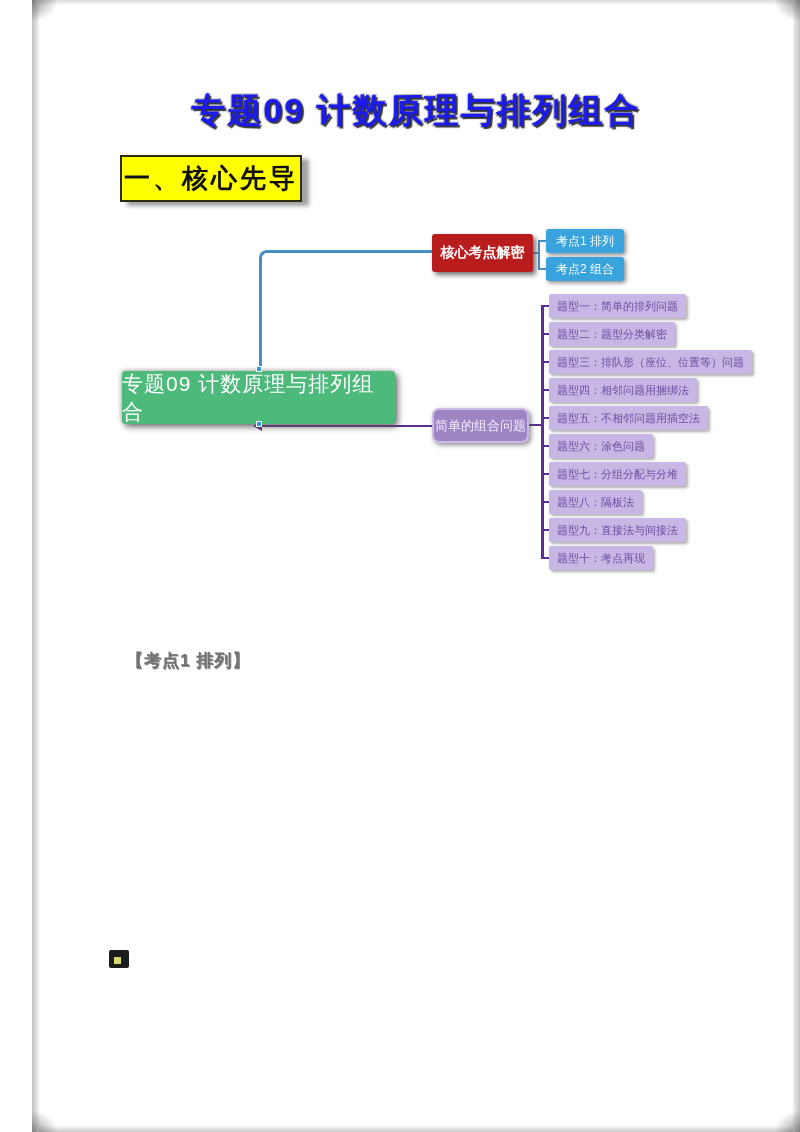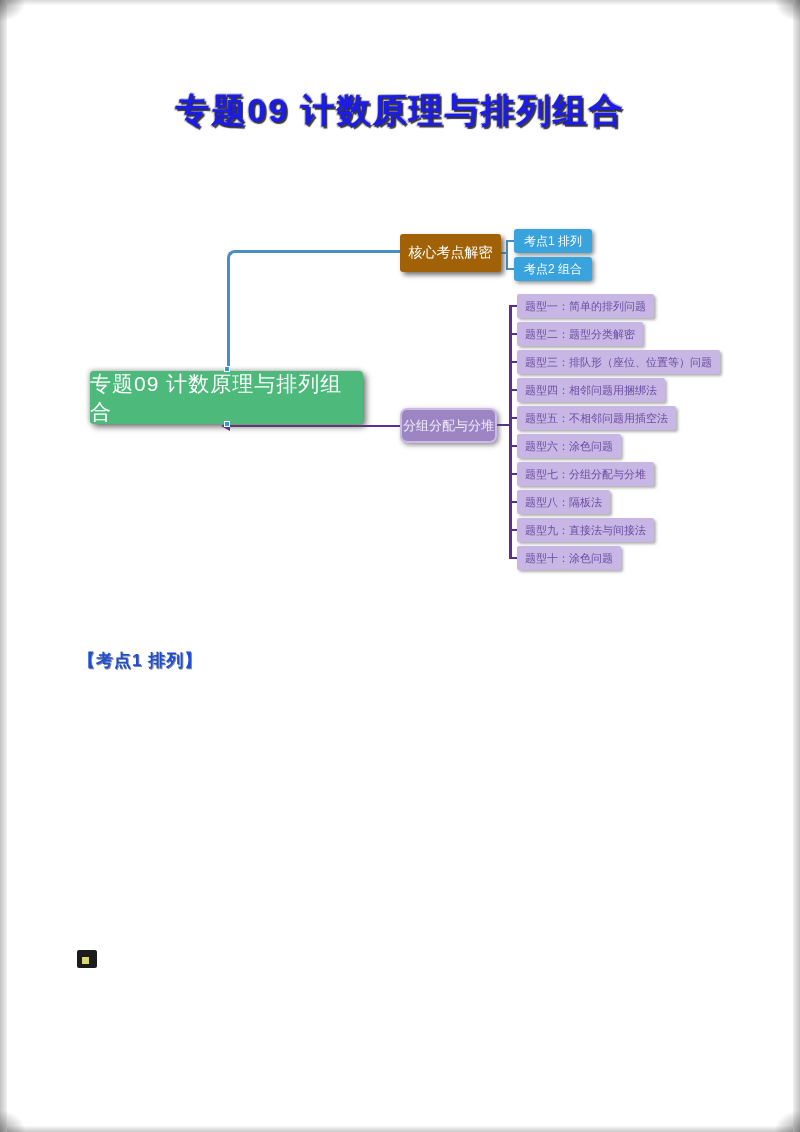--- a/index.html
+++ b/index.html
@@ -1,20 +1,20 @@
 <!DOCTYPE html>
 <html><head>
 <meta charset="utf-8">
 <style>
   html,body{margin:0;padding:0;}
   body{
     width:800px;height:1132px;position:relative;background:#ffffff;overflow:hidden;
     font-family:"Liberation Sans","DejaVu Sans",sans-serif;
   }
-  .page{position:absolute;inset:0;}
+  .page{position:absolute;inset:0;margin-left:32px;}
   
   .edge{position:absolute;pointer-events:none;}
   .edge.left{left:0;top:0;bottom:0;width:7px;background:linear-gradient(to right,#c2c2c2,#f1f1f1);}
   .edge.right{right:0;top:0;bottom:0;width:7px;background:linear-gradient(to left,#c2c2c2,#f1f1f1);}
   .edge.top{left:0;right:0;top:0;height:5px;background:linear-gradient(to bottom,#d9d9d9,#fbfbfb);}
   .edge.bottom{left:0;right:0;bottom:0;height:6px;background:linear-gradient(to top,#c9c9c9,#fbfbfb);}
   .corner{position:absolute;width:26px;height:22px;pointer-events:none;opacity:.55;}
   .corner.tl{left:0;top:0;background:radial-gradient(ellipse at 0% 0%,#3a3a3a,transparent 70%);}
   .corner.tr{right:0;top:0;background:radial-gradient(ellipse at 100% 0%,#3a3a3a,transparent 70%);}
   .corner.bl{left:0;bottom:0;background:radial-gradient(ellipse at 0% 100%,#4a4a4a,transparent 70%);}
@@ -37,22 +37,22 @@
 
   
   .node{position:absolute;box-sizing:border-box;display:flex;align-items:center;justify-content:center;}
   .root-node{
     left:90px;top:371px;width:273px;height:53px;background:#4dba7c;border-radius:4px;
     color:#fff;font-size:21px;font-weight:500;letter-spacing:1px;
     box-shadow:3px 3px 6px rgba(80,80,80,.8),-1px -1px 4px rgba(120,120,120,.45);
   }
   .handle{position:absolute;width:6px;height:6px;background:#2e9bd6;border:1px solid #fff;box-sizing:border-box;}
   .branch-blue{
-    left:400px;top:234px;width:101px;height:38px;background:#a16207;border-radius:3px;
-    color:#fff;font-size:14px;font-weight:normal;
+    left:400px;top:234px;width:101px;height:38px;background:#b91c1c;border-radius:3px;
+    color:#fff;font-size:14px;font-weight:bold;
     box-shadow:3px 3px 5px rgba(80,80,80,.8);
   }
   .leaf-blue{
     left:514px;height:24px;background:#38a3dc;border-radius:3px;
     color:#fff;font-size:12px;padding:5px 10px;
     box-shadow:2px 2px 4px rgba(90,90,90,.7);
   }
   .branch-purple{
     left:400px;top:408px;width:97px;height:35px;background:#9d85c4;border-radius:7px;
     border:2px solid #cbbbe2;color:#f0eaf8;font-size:13px;
@@ -67,22 +67,22 @@
   .line.blue{background:#4a8fc4;}
   .l-connector{
     position:absolute;left:227px;top:250px;width:174px;height:121px;box-sizing:border-box;
     border-left:3px solid #4a8fc4;border-top:3px solid #4a8fc4;border-top-left-radius:8px;
   }
   .arrow-left{
     position:absolute;left:221px;top:421px;width:0;height:0;
     border-top:5px solid transparent;border-bottom:5px solid transparent;border-right:9px solid #5b2f91;
   }
   .purple-subheading{
-    position:absolute;left:78px;top:649px;
-    font-size:17px;font-weight:bold;color:#1d4ed8;letter-spacing:1px;
+    position:absolute;left:94px;top:649px;
+    font-size:17px;font-weight:bold;color:#737373;letter-spacing:1px;
     text-shadow:1px 1px 0 rgba(40,40,40,.55);
   }
   .stray-mark{
     position:absolute;left:77px;top:950px;width:20px;height:18px;background:#1c1c1c;border-radius:2px;
   }
   .stray-mark .fleck{position:absolute;left:5px;top:7px;width:7px;height:7px;background:#d8d873;}
 </style>
 </head>
 <body>
 
@@ -92,20 +92,21 @@
   <div class="edge bottom"></div>
   <div class="edge left"></div>
   <div class="edge right"></div>
   <div class="corner tl"></div>
   <div class="corner tr"></div>
   <div class="corner bl"></div>
   <div class="corner br"></div>
 
   <h1 class="doc-title">专题09 计数原理与排列组合</h1>
 
+  <div class="yellow-header yh1">一、核心先导</div>
 
   <div>
 
     <div class="l-connector"></div>
     <div class="line" style="left:230px;top:425px;width:170px;height:2px;"></div>
     <div class="arrow-left"></div>
 
     <div class="line blue" style="left:501px;top:252px;width:6px;height:2px;"></div>
     <div class="line blue" style="left:506px;top:240px;width:2px;height:30px;"></div>
     <div class="line blue" style="left:506px;top:240px;width:8px;height:2px;"></div>
@@ -125,31 +126,31 @@
     <div class="line" style="left:509px;top:557px;width:8px;height:2px;"></div>
 
     <div class="node root-node">专题09 计数原理与排列组合</div>
     <div class="handle" style="left:224px;top:366px;"></div>
     <div class="handle" style="left:224px;top:421px;"></div>
 
     <div class="node branch-blue">核心考点解密</div>
     <div class="node leaf-blue" style="top:229px;">考点1 排列</div>
     <div class="node leaf-blue" style="top:257px;">考点2 组合</div>
 
-    <div class="node branch-purple">分组分配与分堆</div>
+    <div class="node branch-purple">简单的组合问题</div>
     <div class="node leaf-purple" style="top:294px;">题型一：简单的排列问题</div>
     <div class="node leaf-purple" style="top:322px;">题型二：题型分类解密</div>
     <div class="node leaf-purple" style="top:350px;">题型三：排队形（座位、位置等）问题</div>
     <div class="node leaf-purple" style="top:378px;">题型四：相邻问题用捆绑法</div>
     <div class="node leaf-purple" style="top:406px;">题型五：不相邻问题用插空法</div>
     <div class="node leaf-purple" style="top:434px;">题型六：涂色问题</div>
     <div class="node leaf-purple" style="top:462px;">题型七：分组分配与分堆</div>
     <div class="node leaf-purple" style="top:490px;">题型八：隔板法</div>
     <div class="node leaf-purple" style="top:518px;">题型九：直接法与间接法</div>
-    <div class="node leaf-purple" style="top:546px;">题型十：涂色问题</div>
+    <div class="node leaf-purple" style="top:546px;">题型十：考点再现</div>
   </div>
 
 
   <div class="purple-subheading">【考点1 排列】</div>
 
   <div class="stray-mark">
     <div class="fleck"></div>
   </div>
 
 </div>

